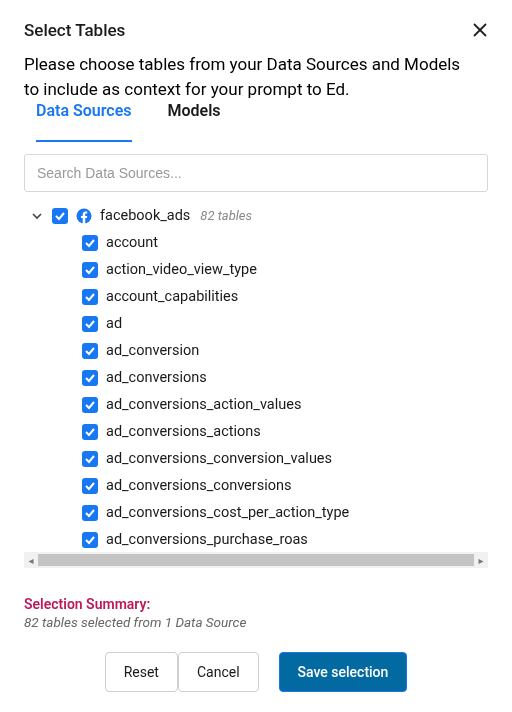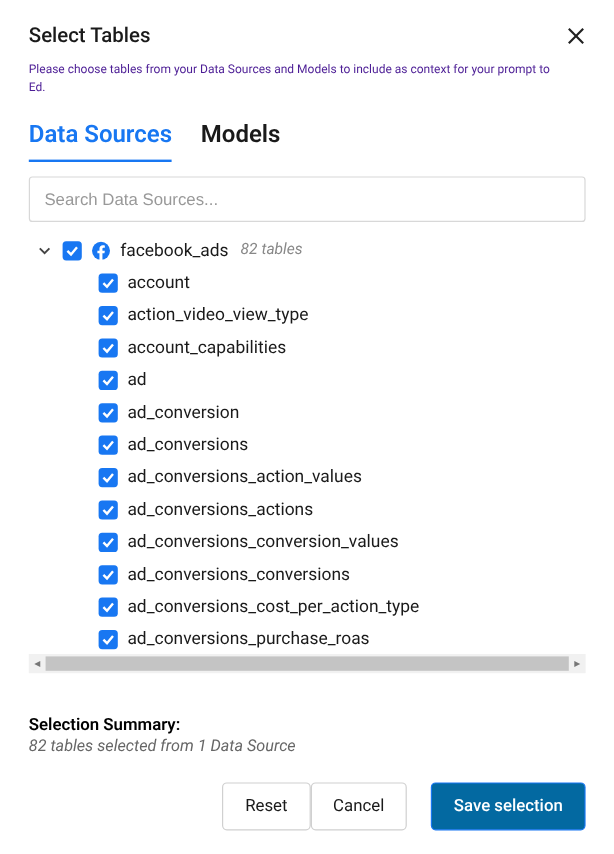--- a/index.html
+++ b/index.html
@@ -35,38 +35,38 @@
     height: 24px;
     cursor: pointer;
     display: flex;
     align-items: center;
     justify-content: center;
     color: #202020;
     margin-top: -2px;
     margin-right: -4px;
   }
   .dialog-desc {
-    font-size: 10px;
-    color: #4c1d95;
+    font-size: 17px;
+    color: #000000;
     line-height: 1.45;
-    margin-bottom: 18px;
     max-width: 440px;
   }
   .tabs {
     display: flex;
     gap: 24px;
     border-bottom: none;
     margin-bottom: 12px;
   }
   .tab {
-    font-size: 20px;
+    font-size: 16px;
     font-weight: 600;
-    padding-bottom: 10px;
+    padding-bottom: 20px;
     cursor: pointer;
     color: #1a1a1a;
+    margin-left: 12px;
   }
   .tab.active {
     color: #1877f2;
     border-bottom: 2px solid #1877f2;
   }
   .search-wrap {
     margin-bottom: 10px;
   }
   .search-input {
     width: 100%;
@@ -162,31 +162,31 @@
     color: #888;
     font-style: italic;
     margin-left: 2px;
   }
   .summary {
     margin-top: 14px;
   }
   .summary-title {
     font-size: 14px;
     font-weight: 600;
-    color: #000000;
+    color: #be185d;
     margin-bottom: 2px;
   }
   .summary-text {
     font-size: 13.5px;
     font-style: italic;
     color: #666;
   }
   .footer {
     display: flex;
-    justify-content: flex-end;
+    justify-content: center;
     align-items: center;
     margin-top: 22px;
   }
   .btn {
     height: 40px;
     padding: 0 18px;
     font-size: 14px;
     border-radius: 4px;
     cursor: pointer;
     border: 1px solid #d0d0d0;

